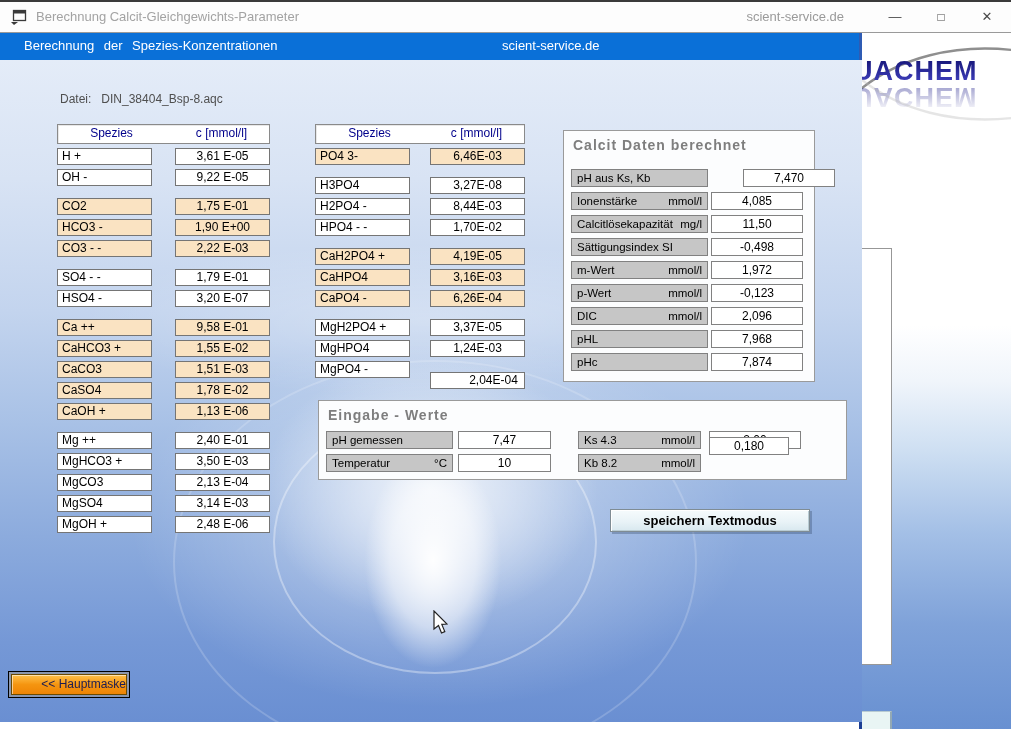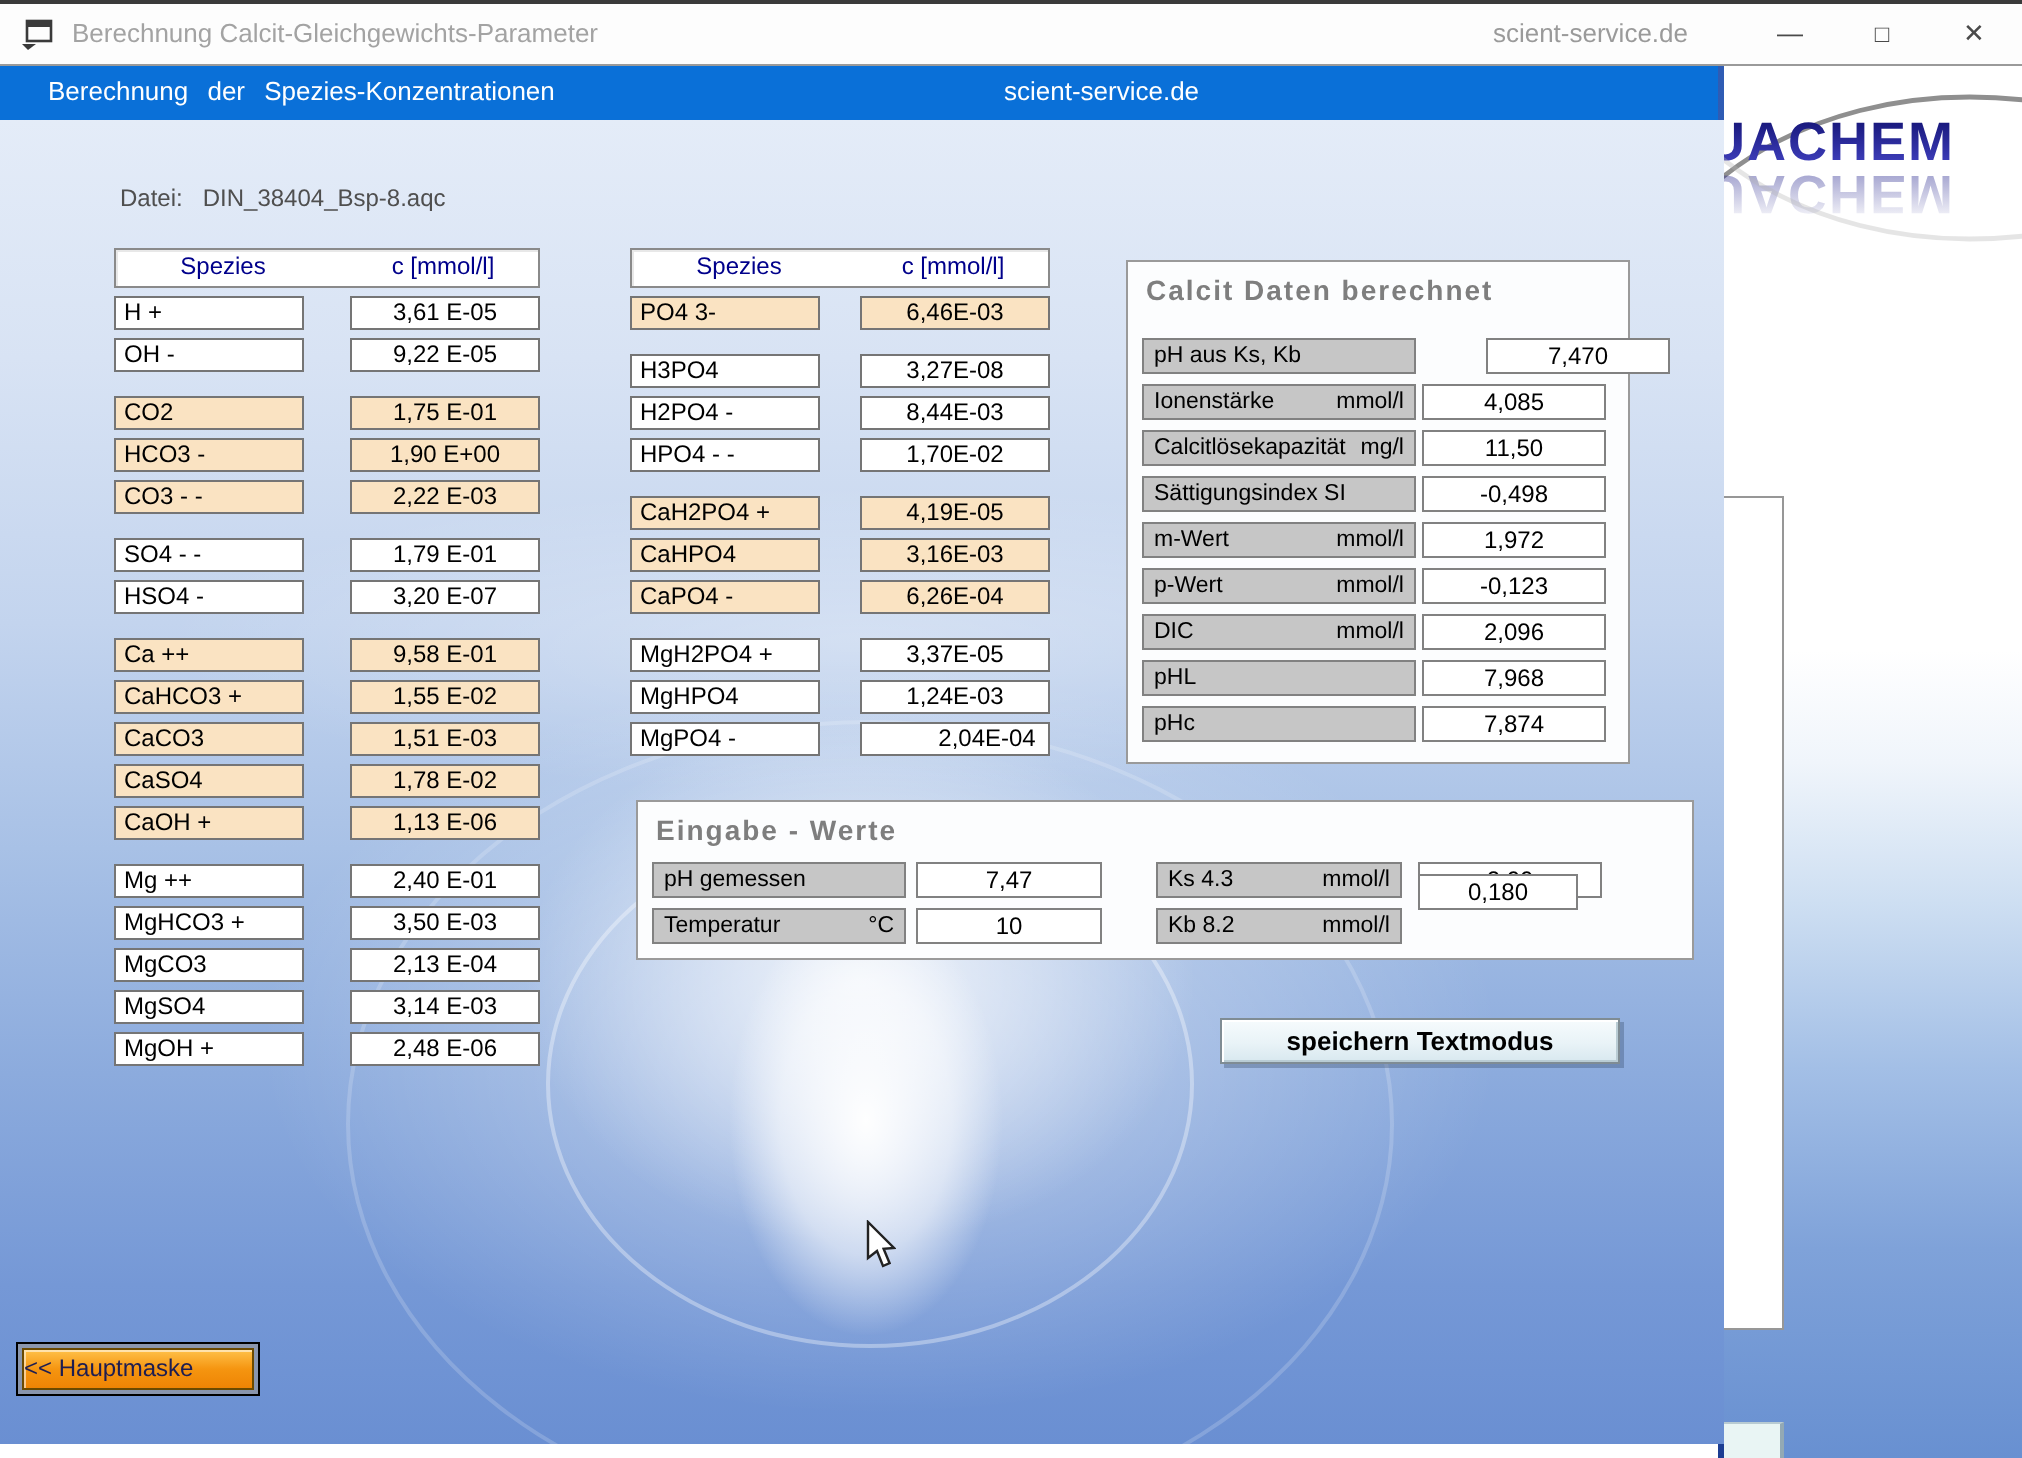--- a/index.html
+++ b/index.html
@@ -77,21 +77,21 @@
      border:1px solid #7f8c94;box-shadow:inset 1px 1px 0 #ffffff,inset -1px -1px 0 #b9ccd4,
         2px 2px 0 rgba(40,60,90,0.30);
      font-size:13px;font-weight:bold;text-align:center;line-height:21px;color:#000;cursor:default;}
   #btn-drucken{left:316px;top:449px;}
   #btn-speichern{left:610px;top:449px;}
   #haupt-outer{position:absolute;left:8px;top:611px;width:122px;height:27px;box-sizing:border-box;
      border:1px solid #000;padding:2px;background:rgba(220,160,60,0.25);}
   #btn-haupt{width:100%;height:100%;box-sizing:border-box;border:1px solid #6b4a00;
      background:linear-gradient(180deg,#ffc14a 0%,var(--button-orange,#f59510) 50%,#ee8404 100%);
      box-shadow:inset 1px 1px 0 rgba(255,255,255,0.55);
-     font-size:12px;line-height:19px;text-align:left;color:#1d1d52;cursor:default;}
+     font-size:12px;line-height:19px;text-align:right;color:#1d1d52;cursor:default;}
   
   #cursor{position:absolute;left:430px;top:550px;width:18px;height:26px;pointer-events:none;}
 </style>
 </head>
 <body>
 
 <div id="root">
 
   <div id="topline"></div>
 
@@ -283,16 +283,16 @@
       <div class="sp v or" style="left: 430px; top: 188px;">4,19E-05</div>
       <div class="sp l or" style="left: 315px; top: 209px;">CaHPO4</div>
       <div class="sp v or" style="left: 430px; top: 209px;">3,16E-03</div>
       <div class="sp l or" style="left: 315px; top: 230px;">CaPO4 -</div>
       <div class="sp v or" style="left: 430px; top: 230px;">6,26E-04</div>
       <div class="sp l" style="left: 315px; top: 259px;">MgH2PO4 +</div>
       <div class="sp v" style="left: 430px; top: 259px;">3,37E-05</div>
       <div class="sp l" style="left: 315px; top: 280px;">MgHPO4</div>
       <div class="sp v" style="left: 430px; top: 280px;">1,24E-03</div>
       <div class="sp l" style="left: 315px; top: 301px;">MgPO4 -</div>
-      <div class="sp v" style="left: 430px; top: 301px; padding-left: 32px;">2,04E-04</div>
+      <div class="sp v" style="left: 430px; top: 312px; padding-left: 32px;">2,04E-04</div>
     </div>
 
 </div>
 
 </body></html>

